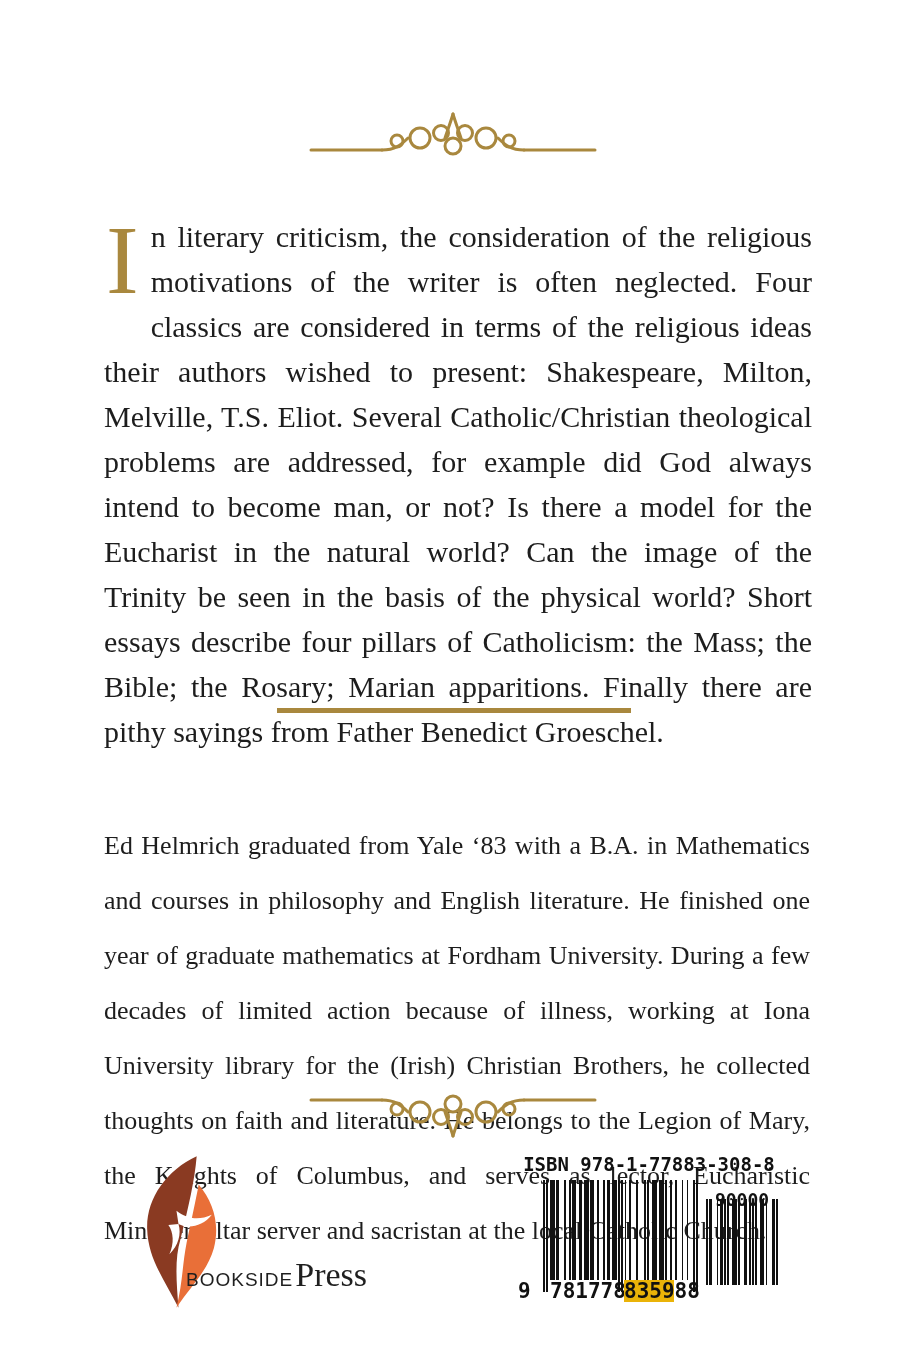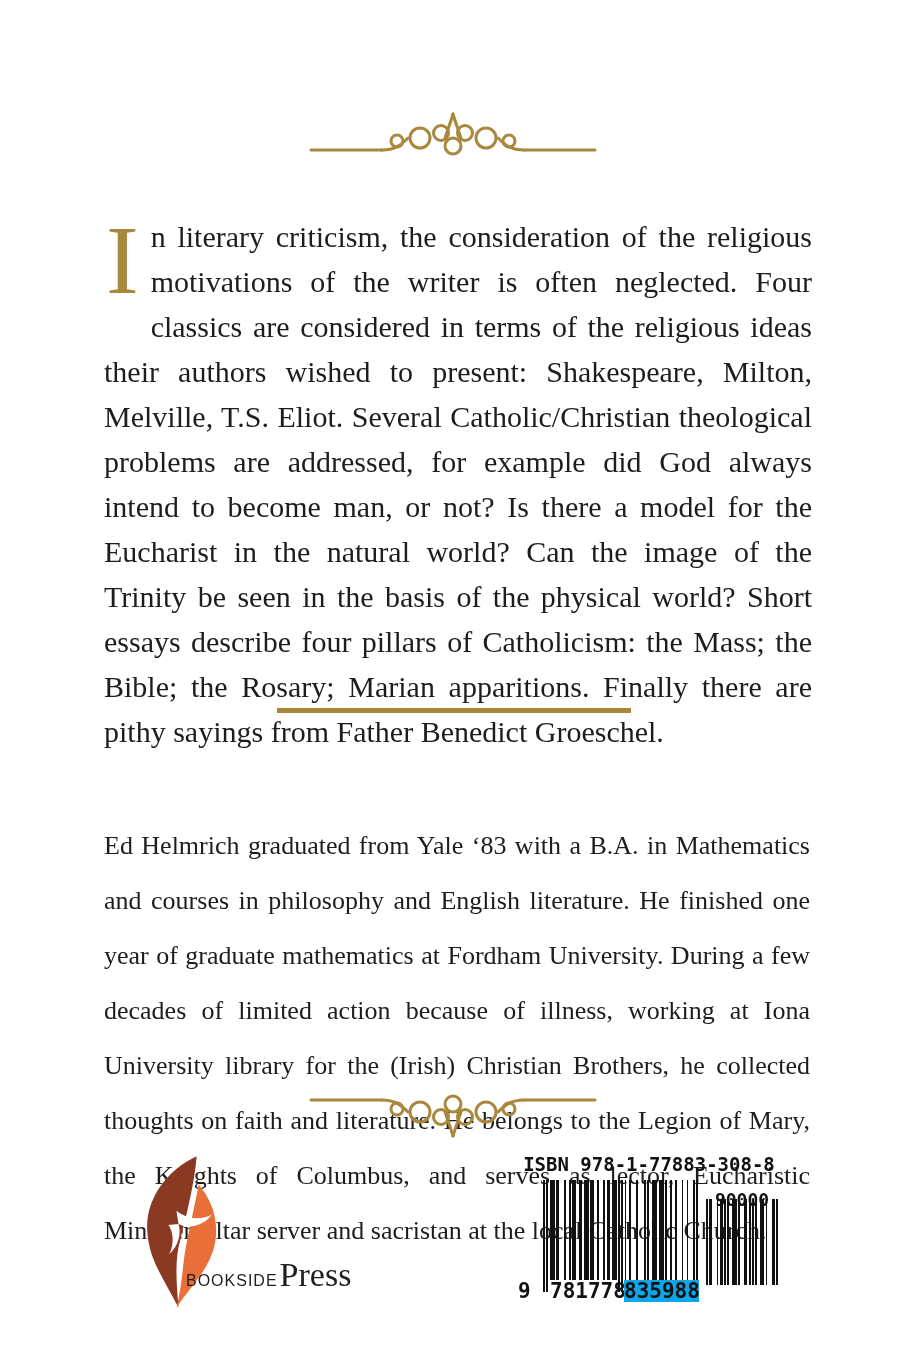--- a/index.html
+++ b/index.html
@@ -28,40 +28,40 @@
     font-size:26px;line-height:55px;text-align:justify;
   }
   
   .logo{position:absolute;left:130px;top:1152px;width:290px;height:170px;}
   .logo-icon{position:absolute;left:2px;top:2px;}
   .wordmark{
     position:absolute;left:56px;top:104px;display:flex;align-items:baseline;
     white-space:nowrap;color:#1f1f1f;
   }
   .bookside{
-    font-family:"Liberation Sans", sans-serif;font-size:16px;letter-spacing:1px;
+    font-family:"Liberation Sans", sans-serif;font-size:19px;letter-spacing:1px;
   }
   .press{
     font-family:"Liberation Serif", serif;font-size:34px;margin-left:2px;
   }
   
   .barcode{position:absolute;left:520px;top:1153px;width:258px;height:160px;
     font-family:"DejaVu Sans Mono", monospace;color:#111;}
   .isbn-label{
     position:absolute;left:0;top:0;width:258px;text-align:center;
     font-size:19px;font-weight:bold;letter-spacing:0px;white-space:nowrap;
   }
   .bc-main{position:absolute;left:23px;top:27px;}
   .bc-addon{position:absolute;left:186px;top:46px;}
   .addon-label{position:absolute;left:186px;top:36px;width:72px;text-align:center;
     font-size:18px;font-weight:bold;}
   .bc-digits{position:absolute;top:127px;font-size:21px;font-weight:bold;line-height:22px;}
   .d-left{left:-2px;}
   .d-g1{left:30px;width:66px;text-align:center;background:#fff;}
-  .d-g2{left:104px;width:75px;text-align:center;background:#0ea5e9;}
+  .d-g2{left:104px;width:50px;text-align:center;background:#eab308;}
 </style>
 </head>
 <body>
 
 <div class="page">
 
   <svg class="ornament orn-top" viewBox="0 0 290 56" fill="none" stroke="#A9883E" stroke-width="3" stroke-linecap="round">
     <path d="M3 41 H74"></path>
     <path d="M74 41 C87 41 93 36 100 29"></path>
     <circle cx="89" cy="32" r="6"></circle>

